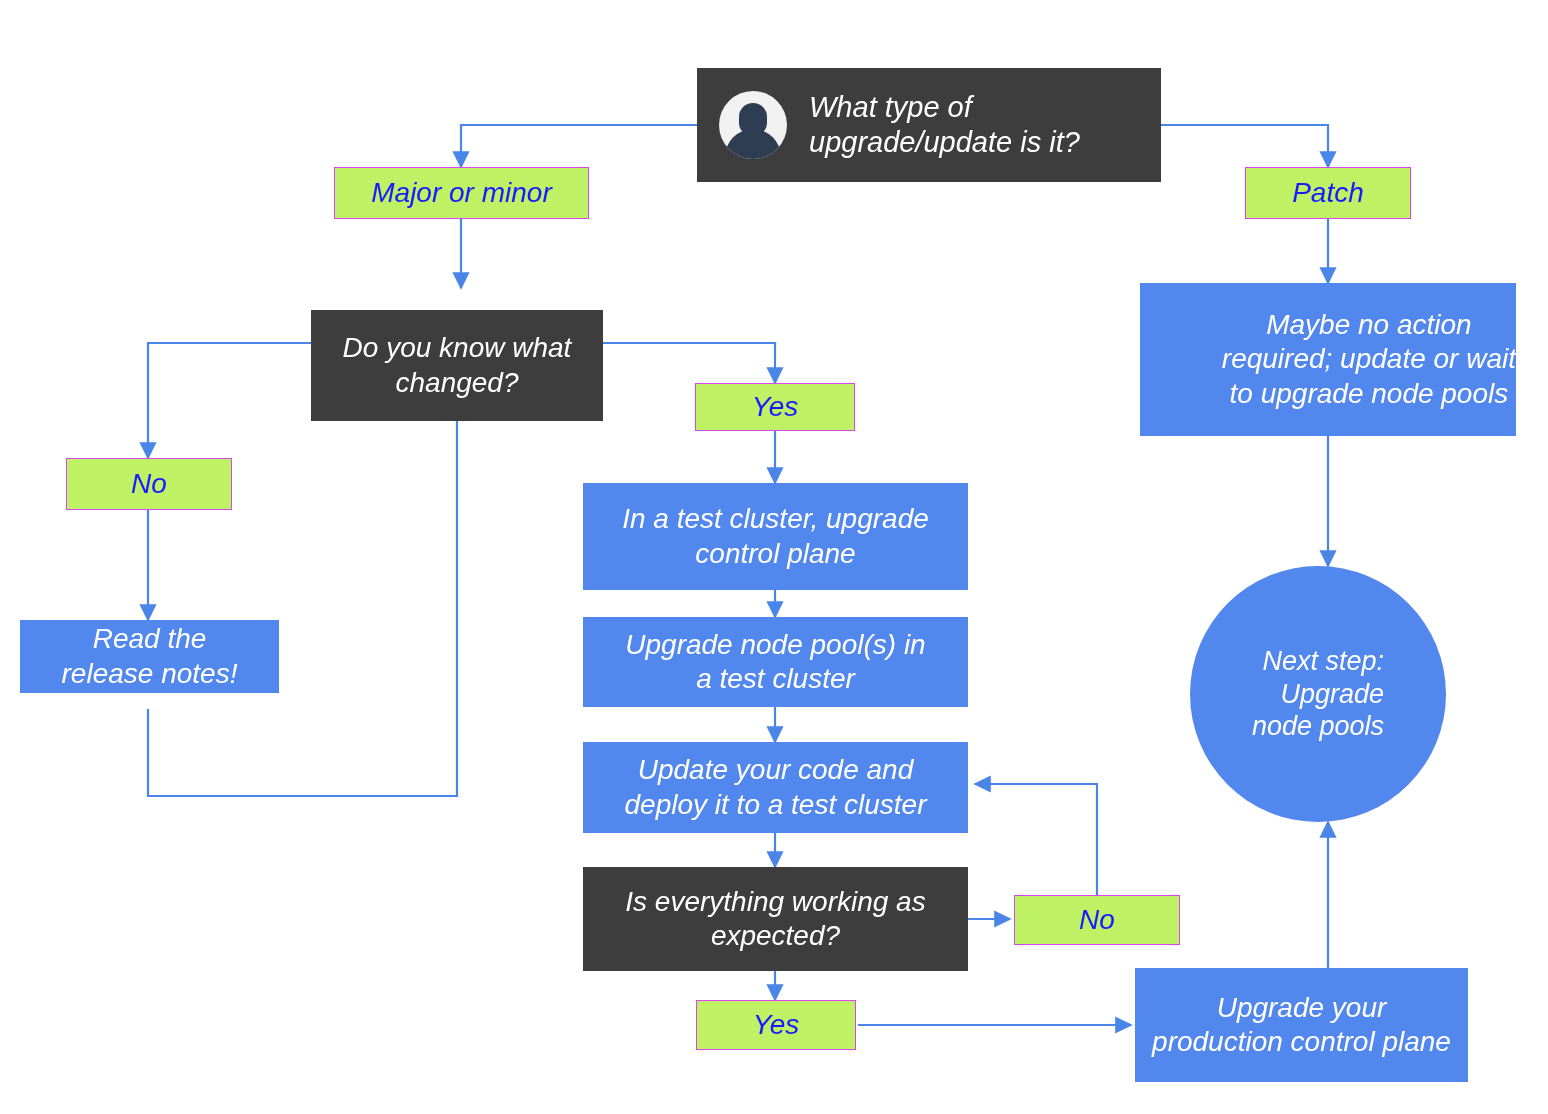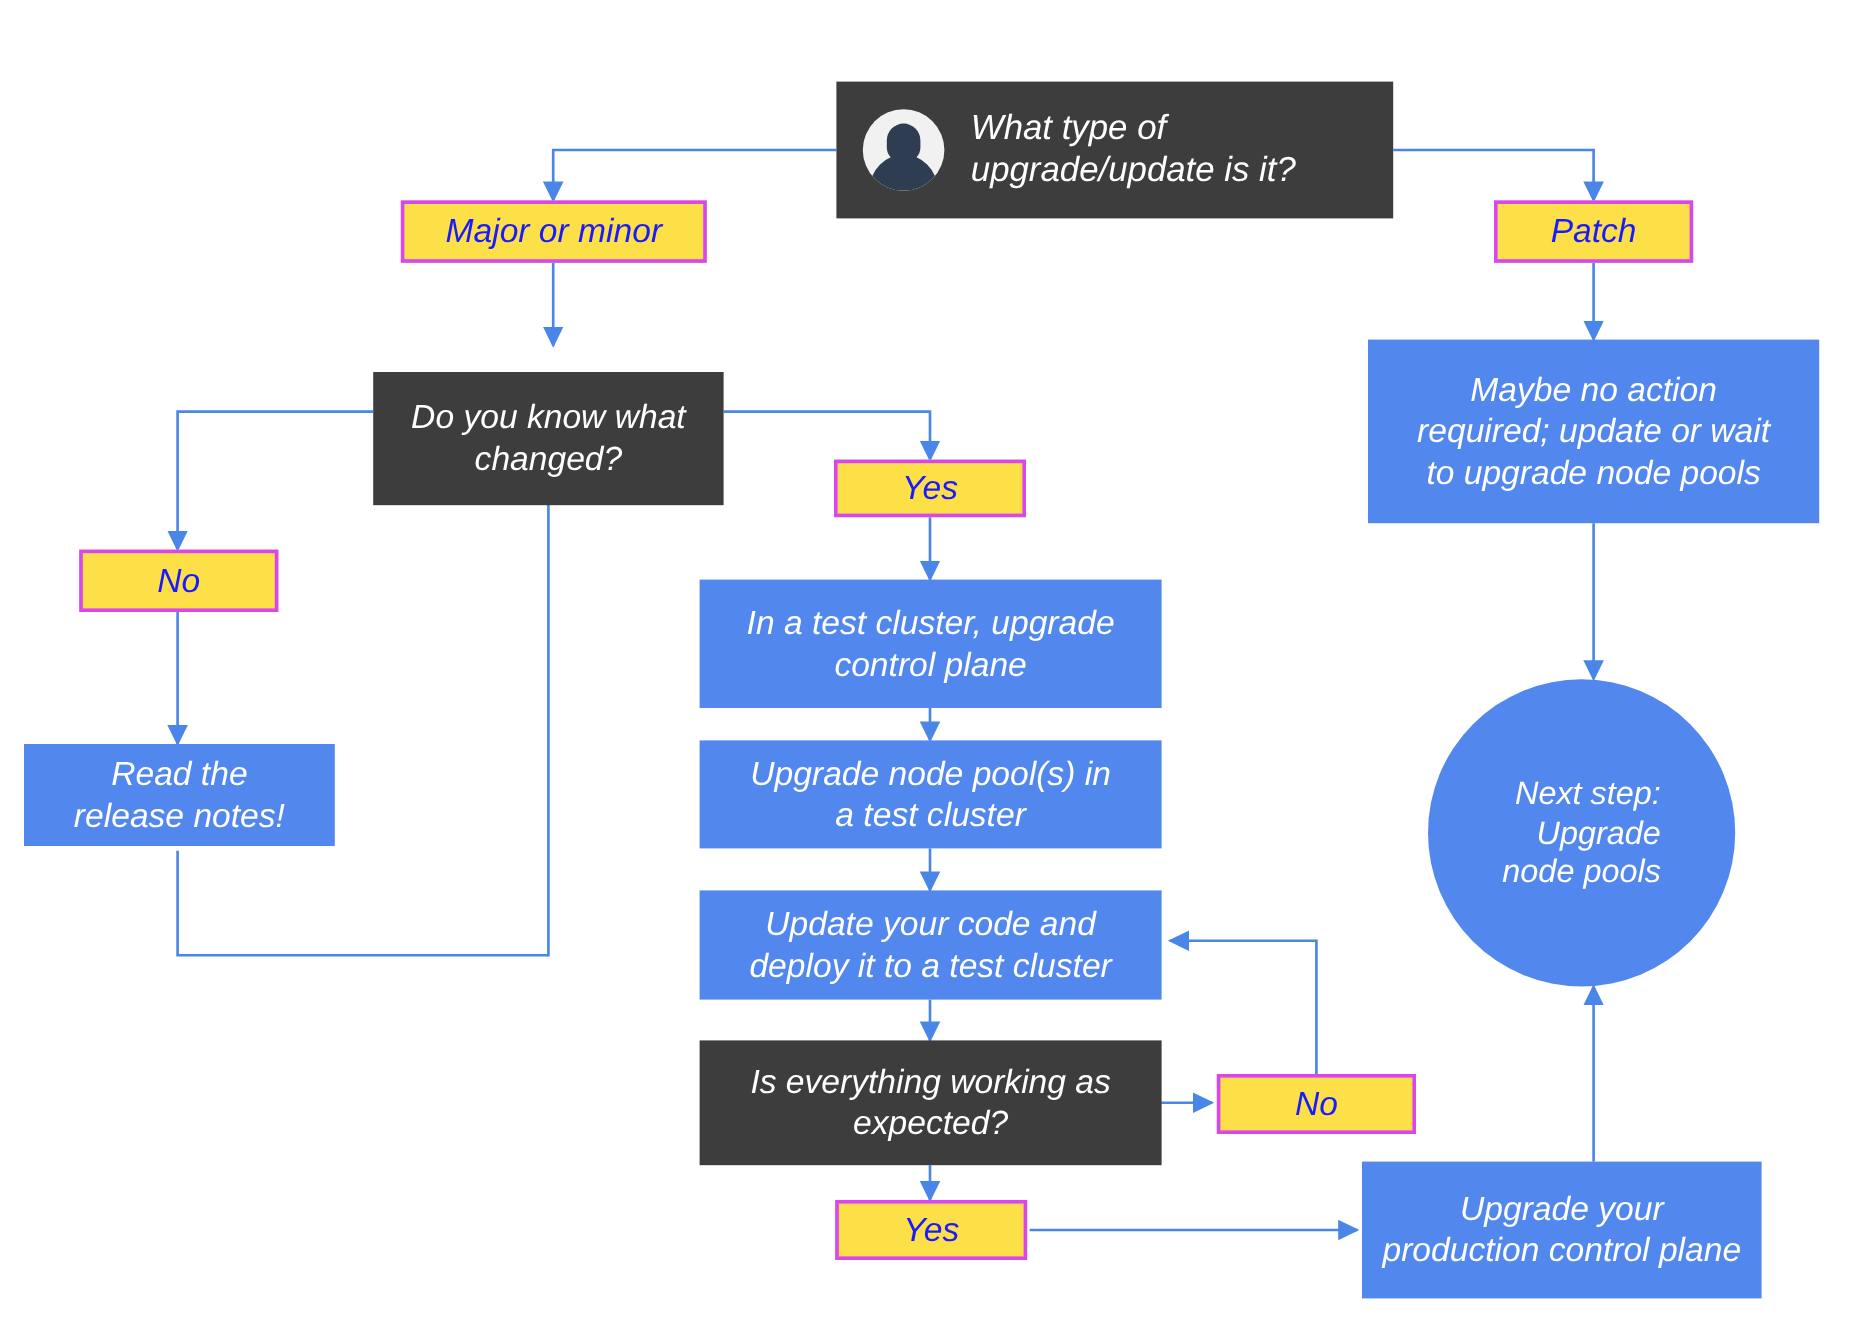--- a/index.html
+++ b/index.html
@@ -46,22 +46,22 @@
     font-size: 28px;
   }
   
   .n-blue {
     background: #5288ed;
     color: #ffffff;
     font-size: 28px;
   }
   
   .n-white {
-    background: #fde047;
-    border: 3px solid #d946ef;
+    background: #bef264;
+    border: 1px solid #d946ef;
     color: #1a1aff;
     font-size: 28px;
   }
   
   .n-circle {
     background: #5288ed;
     color: #ffffff;
     border-radius: 50%;
     font-size: 27px;
     justify-content: center;
@@ -179,21 +179,21 @@
 
   <div class="node n-dark" style="left:311px; top:288px; width:292px; height:111px;margin-top:22px;">
     <span class="txt">Do you know what
 changed?</span>
   </div>
 
   <div class="node n-white" style="left:66px; top:458px; width:166px; height:52px;">
     <span class="txt">No</span>
   </div>
 
-  <div class="node n-blue" style="left:20px; top:620px; width:259px; height:85px;">
+  <div class="node n-blue" style="left:20px; top:620px; width:259px; height:73px;">
     <span class="txt">Read the
 release notes!</span>
   </div>
 
   <div class="node n-white" style="left:695px; top:383px; width:160px; height:48px;">
     <span class="txt">Yes</span>
   </div>
 
   <div class="node n-blue" style="left:583px; top:483px; width:385px; height:107px;">
     <span class="txt">In a test cluster, upgrade
@@ -216,21 +216,21 @@
   </div>
 
   <div class="node n-white" style="left:1014px; top:895px; width:166px; height:50px;">
     <span class="txt">No</span>
   </div>
 
   <div class="node n-white" style="left:696px; top:1000px; width:160px; height:50px;">
     <span class="txt">Yes</span>
   </div>
 
-  <div class="node n-blue" style="left:1140px; top:283px; width:376px; height:153px;">
+  <div class="node n-blue" style="left:1140px; top:283px; width:376px; height:153px;justify-content:flex-end;">
     <span class="txt">Maybe no action
 required; update or wait
 to upgrade node pools</span>
   </div>
 
   <div class="node n-circle" style="left:1190px; top:566px; width:256px; height:256px;">
     <span class="txt">Next step:
 Upgrade
 node pools</span>
   </div>

